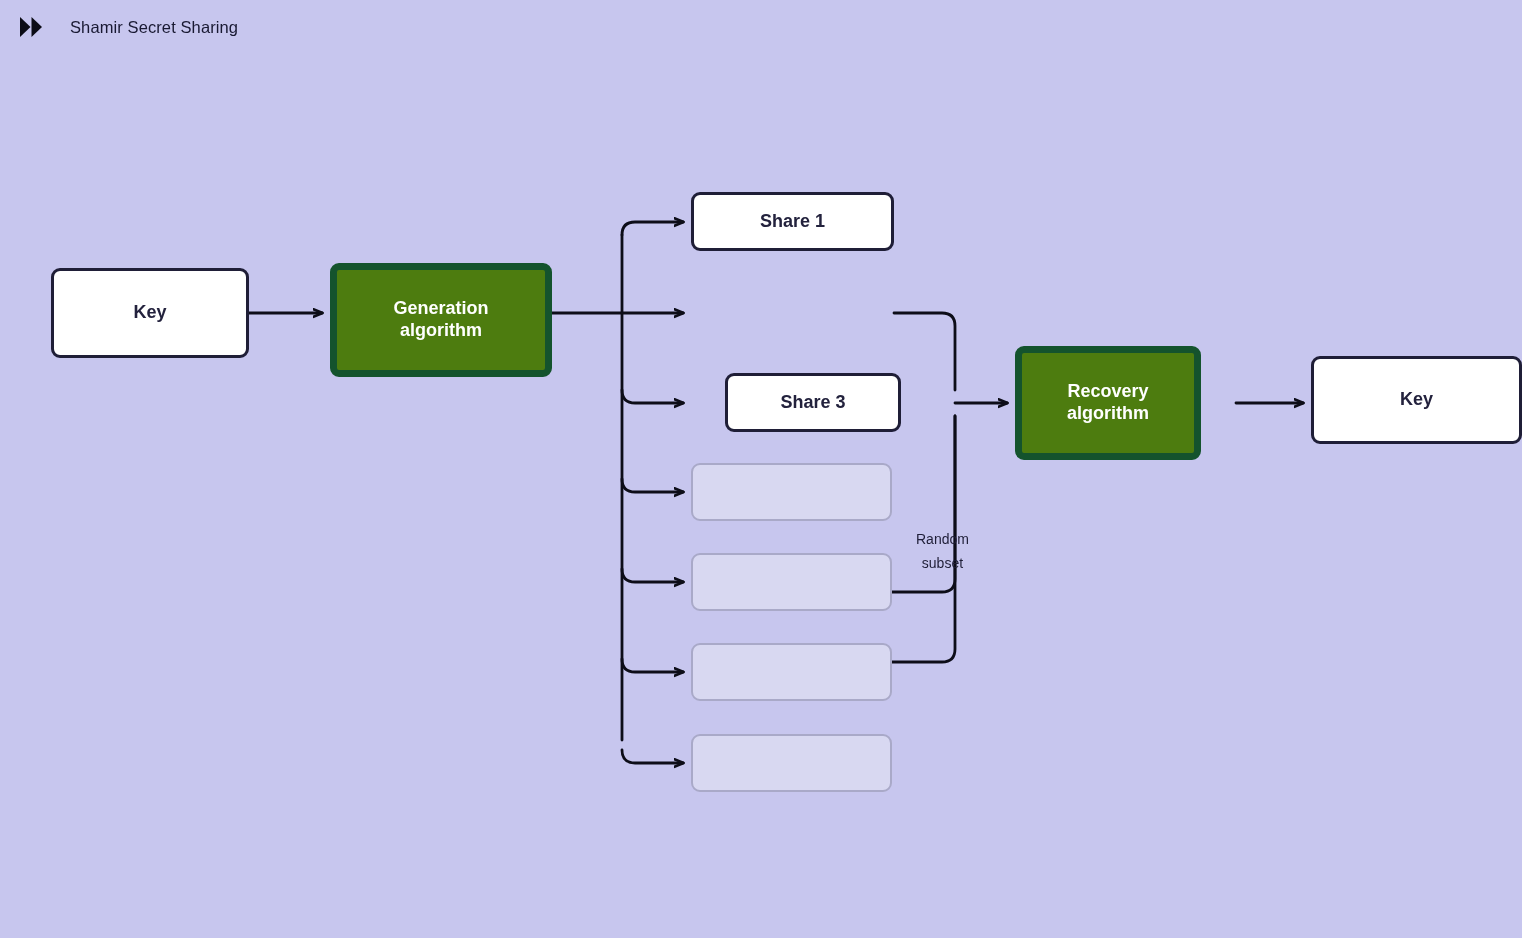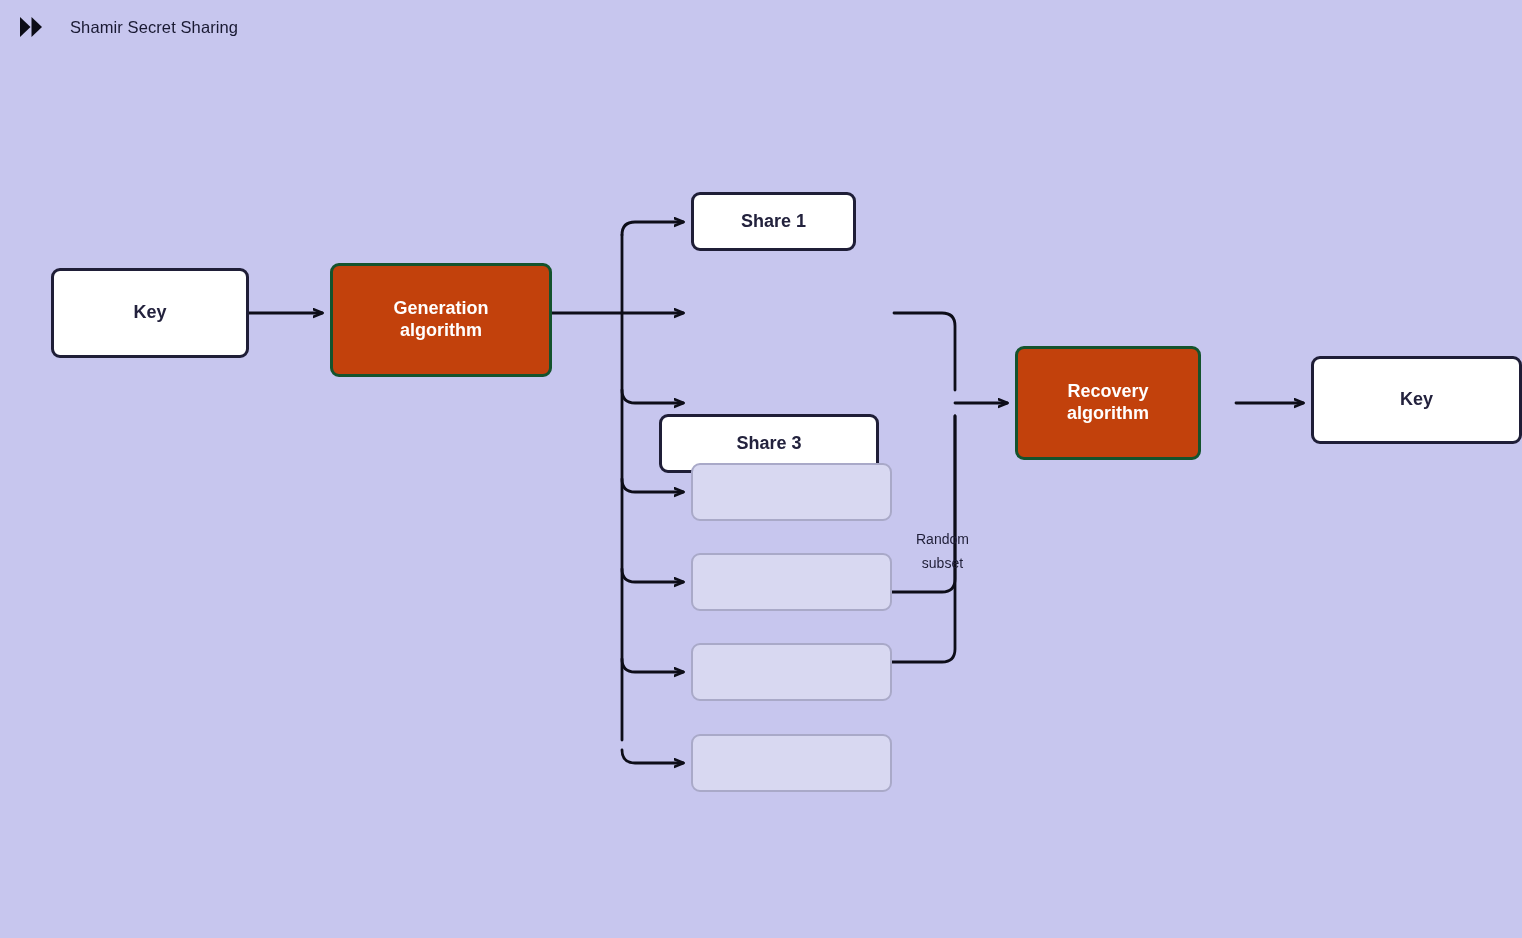--- a/index.html
+++ b/index.html
@@ -73,22 +73,22 @@
     background: #ffffff;
     border: 3px solid #1f1e37;
   }
   .node.light .label {
     color: #23223d;
     font-size: 18px;
     font-weight: 700;
   }
 
   .node.dark {
-    background: #c2410c;
-    border: 3px solid #14532d;
+    background: #4d7c0f;
+    border: 7px solid #14532d;
   }
   .node.dark .label {
     color: #ffffff;
     font-size: 18px;
     font-weight: 700;
   }
 
   .node.faded {
     background: #d8d8f1;
     border: 2px solid #a9a9c8;
@@ -166,26 +166,26 @@
 
   <div class="node light" style="left:51px; top:268px; width:198px; height:90px;">
     <span class="label">Key</span>
   </div>
 
   <div class="node dark" style="left:330px; top:263px; width:222px; height:114px;">
     <span class="label">Generation
 algorithm</span>
   </div>
 
-  <div class="node light" style="left:691px; top:192px; width:165px; height:59px;">
+  <div class="node light" style="left:691px; top:192px; width:203px; height:59px;">
     <span class="label">Share 1</span>
   </div>
 
 
-  <div class="node light" style="left:659px; top:373px; width:220px; height:59px;margin-top:41px;">
+  <div class="node light" style="left:725px; top:373px; width:176px; height:59px;">
     <span class="label">Share 3</span>
   </div>
 
   <div class="node faded" style="left:691px; top:463px; width:201px; height:58px;">
     <span class="label"></span>
   </div>
 
   <div class="node faded" style="left:691px; top:553px; width:201px; height:58px;">
     <span class="label"></span>
   </div>

